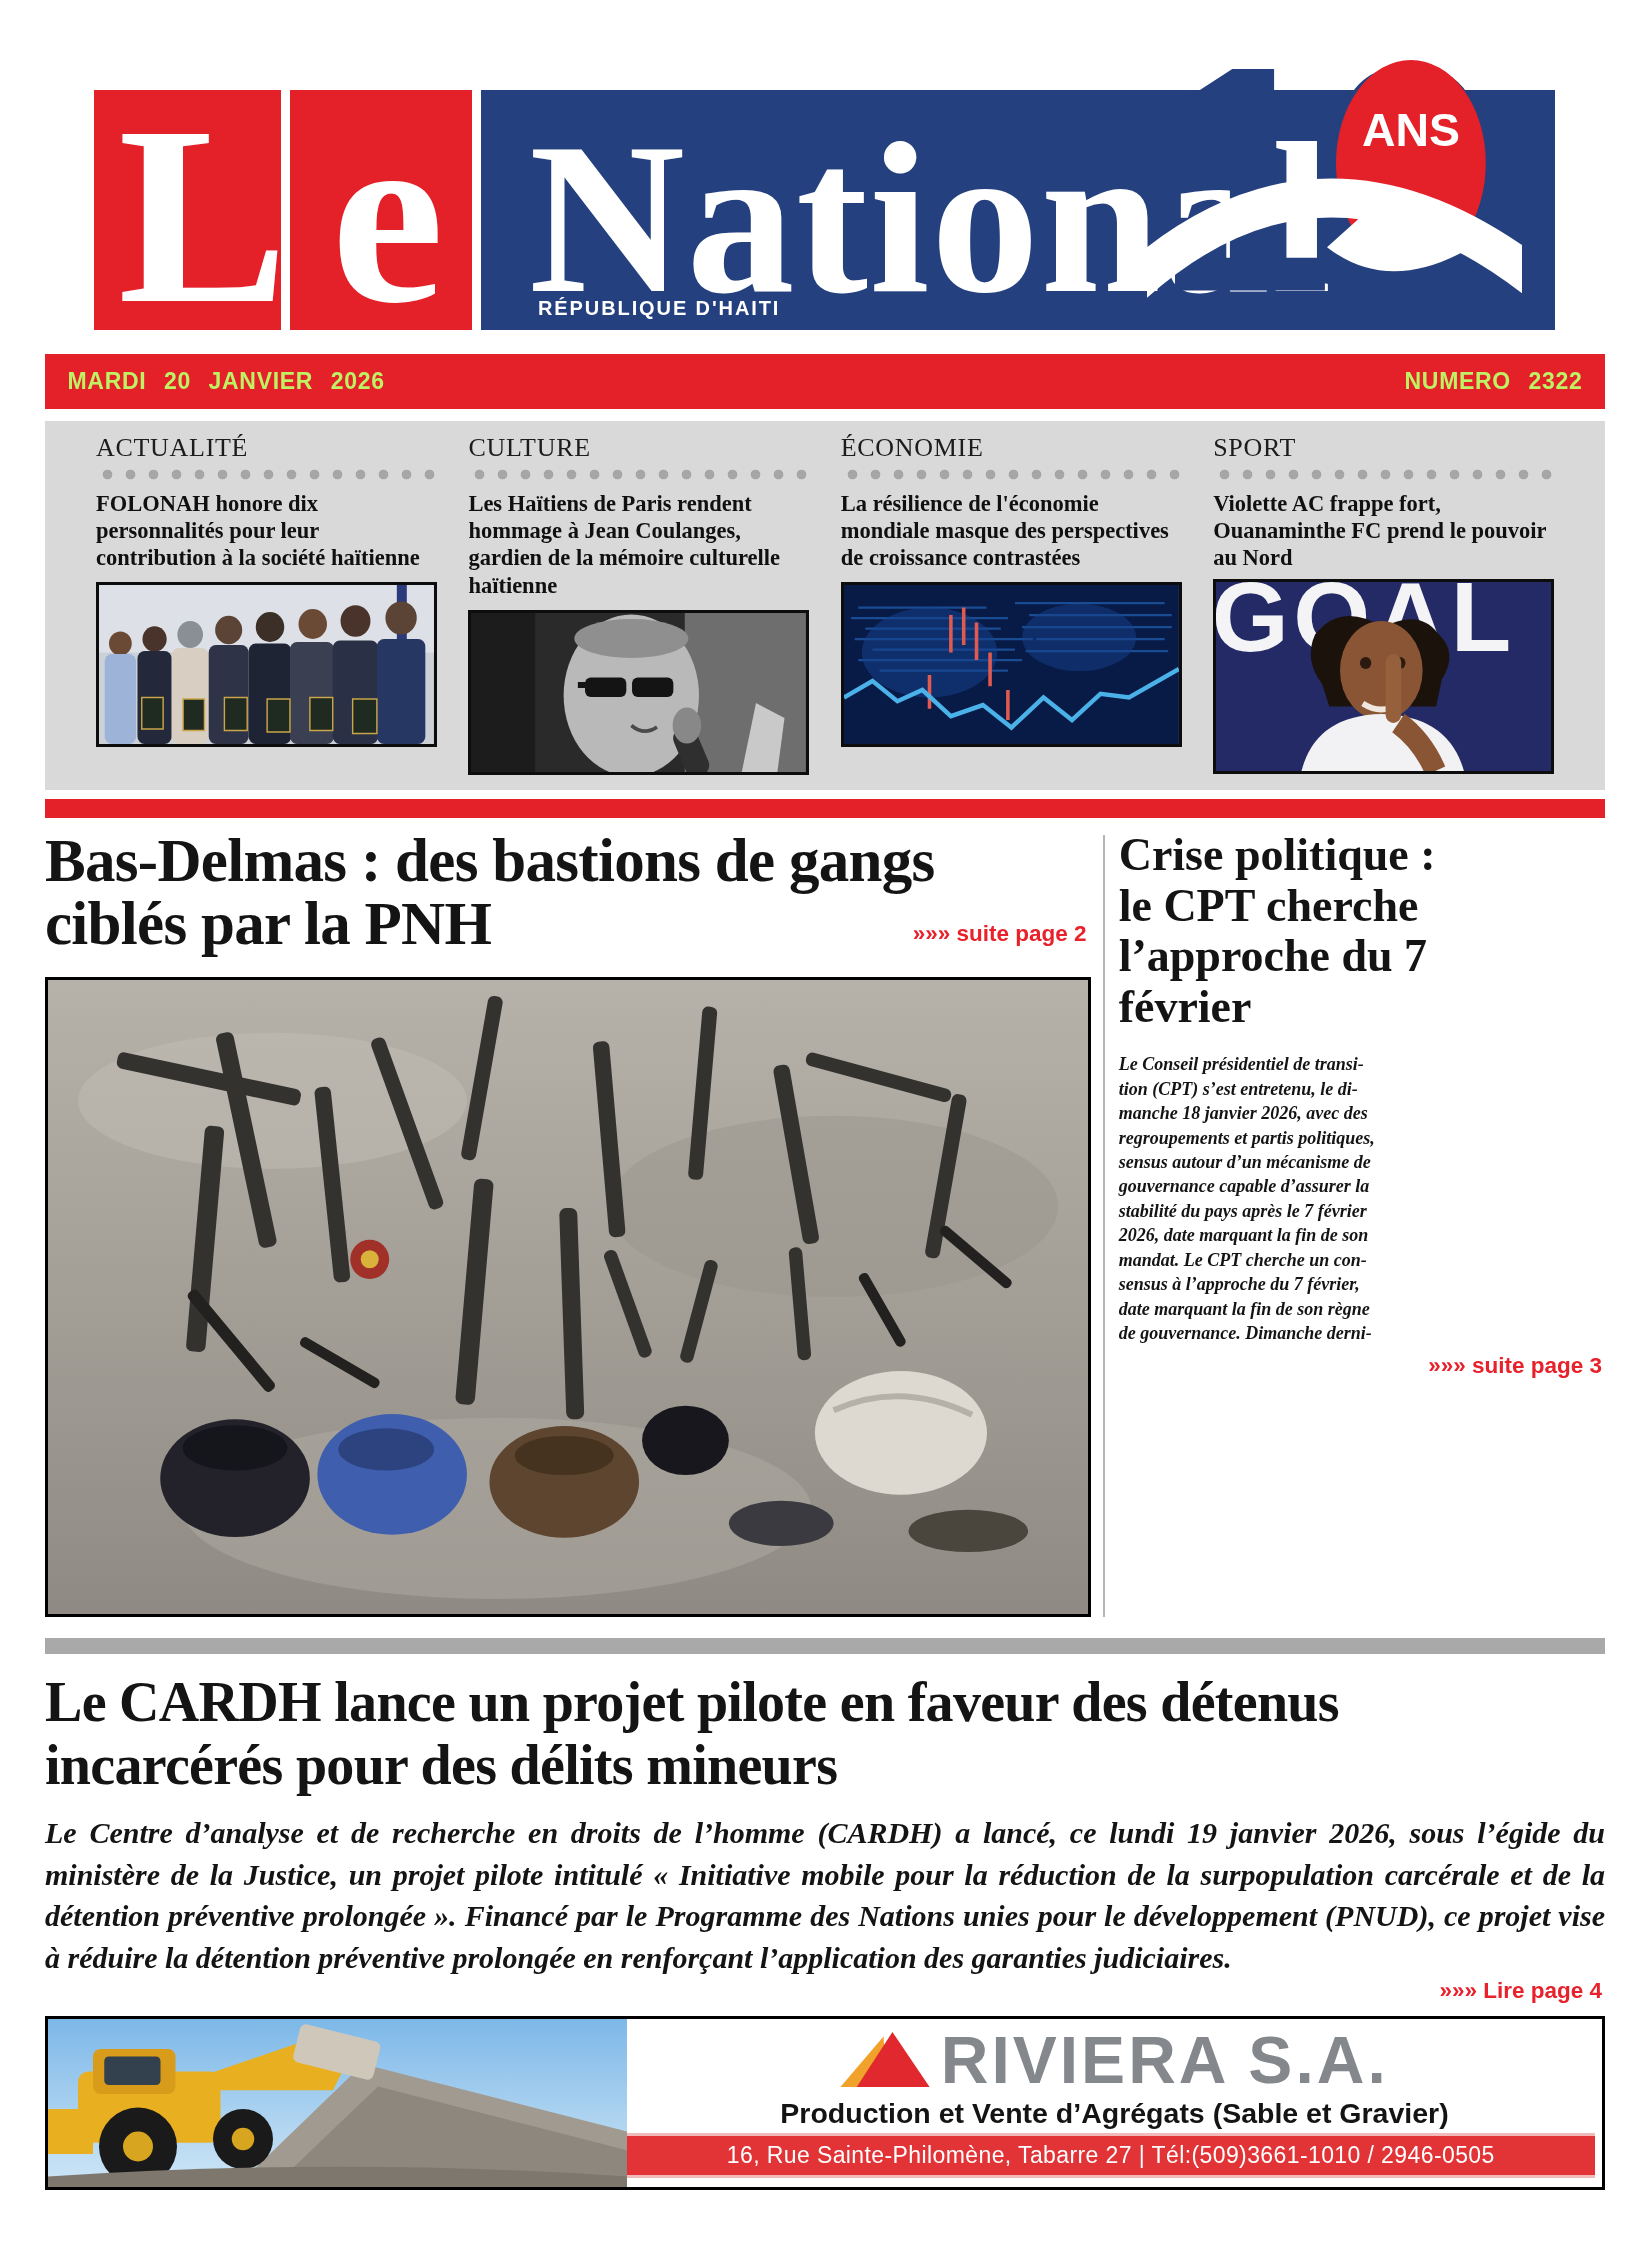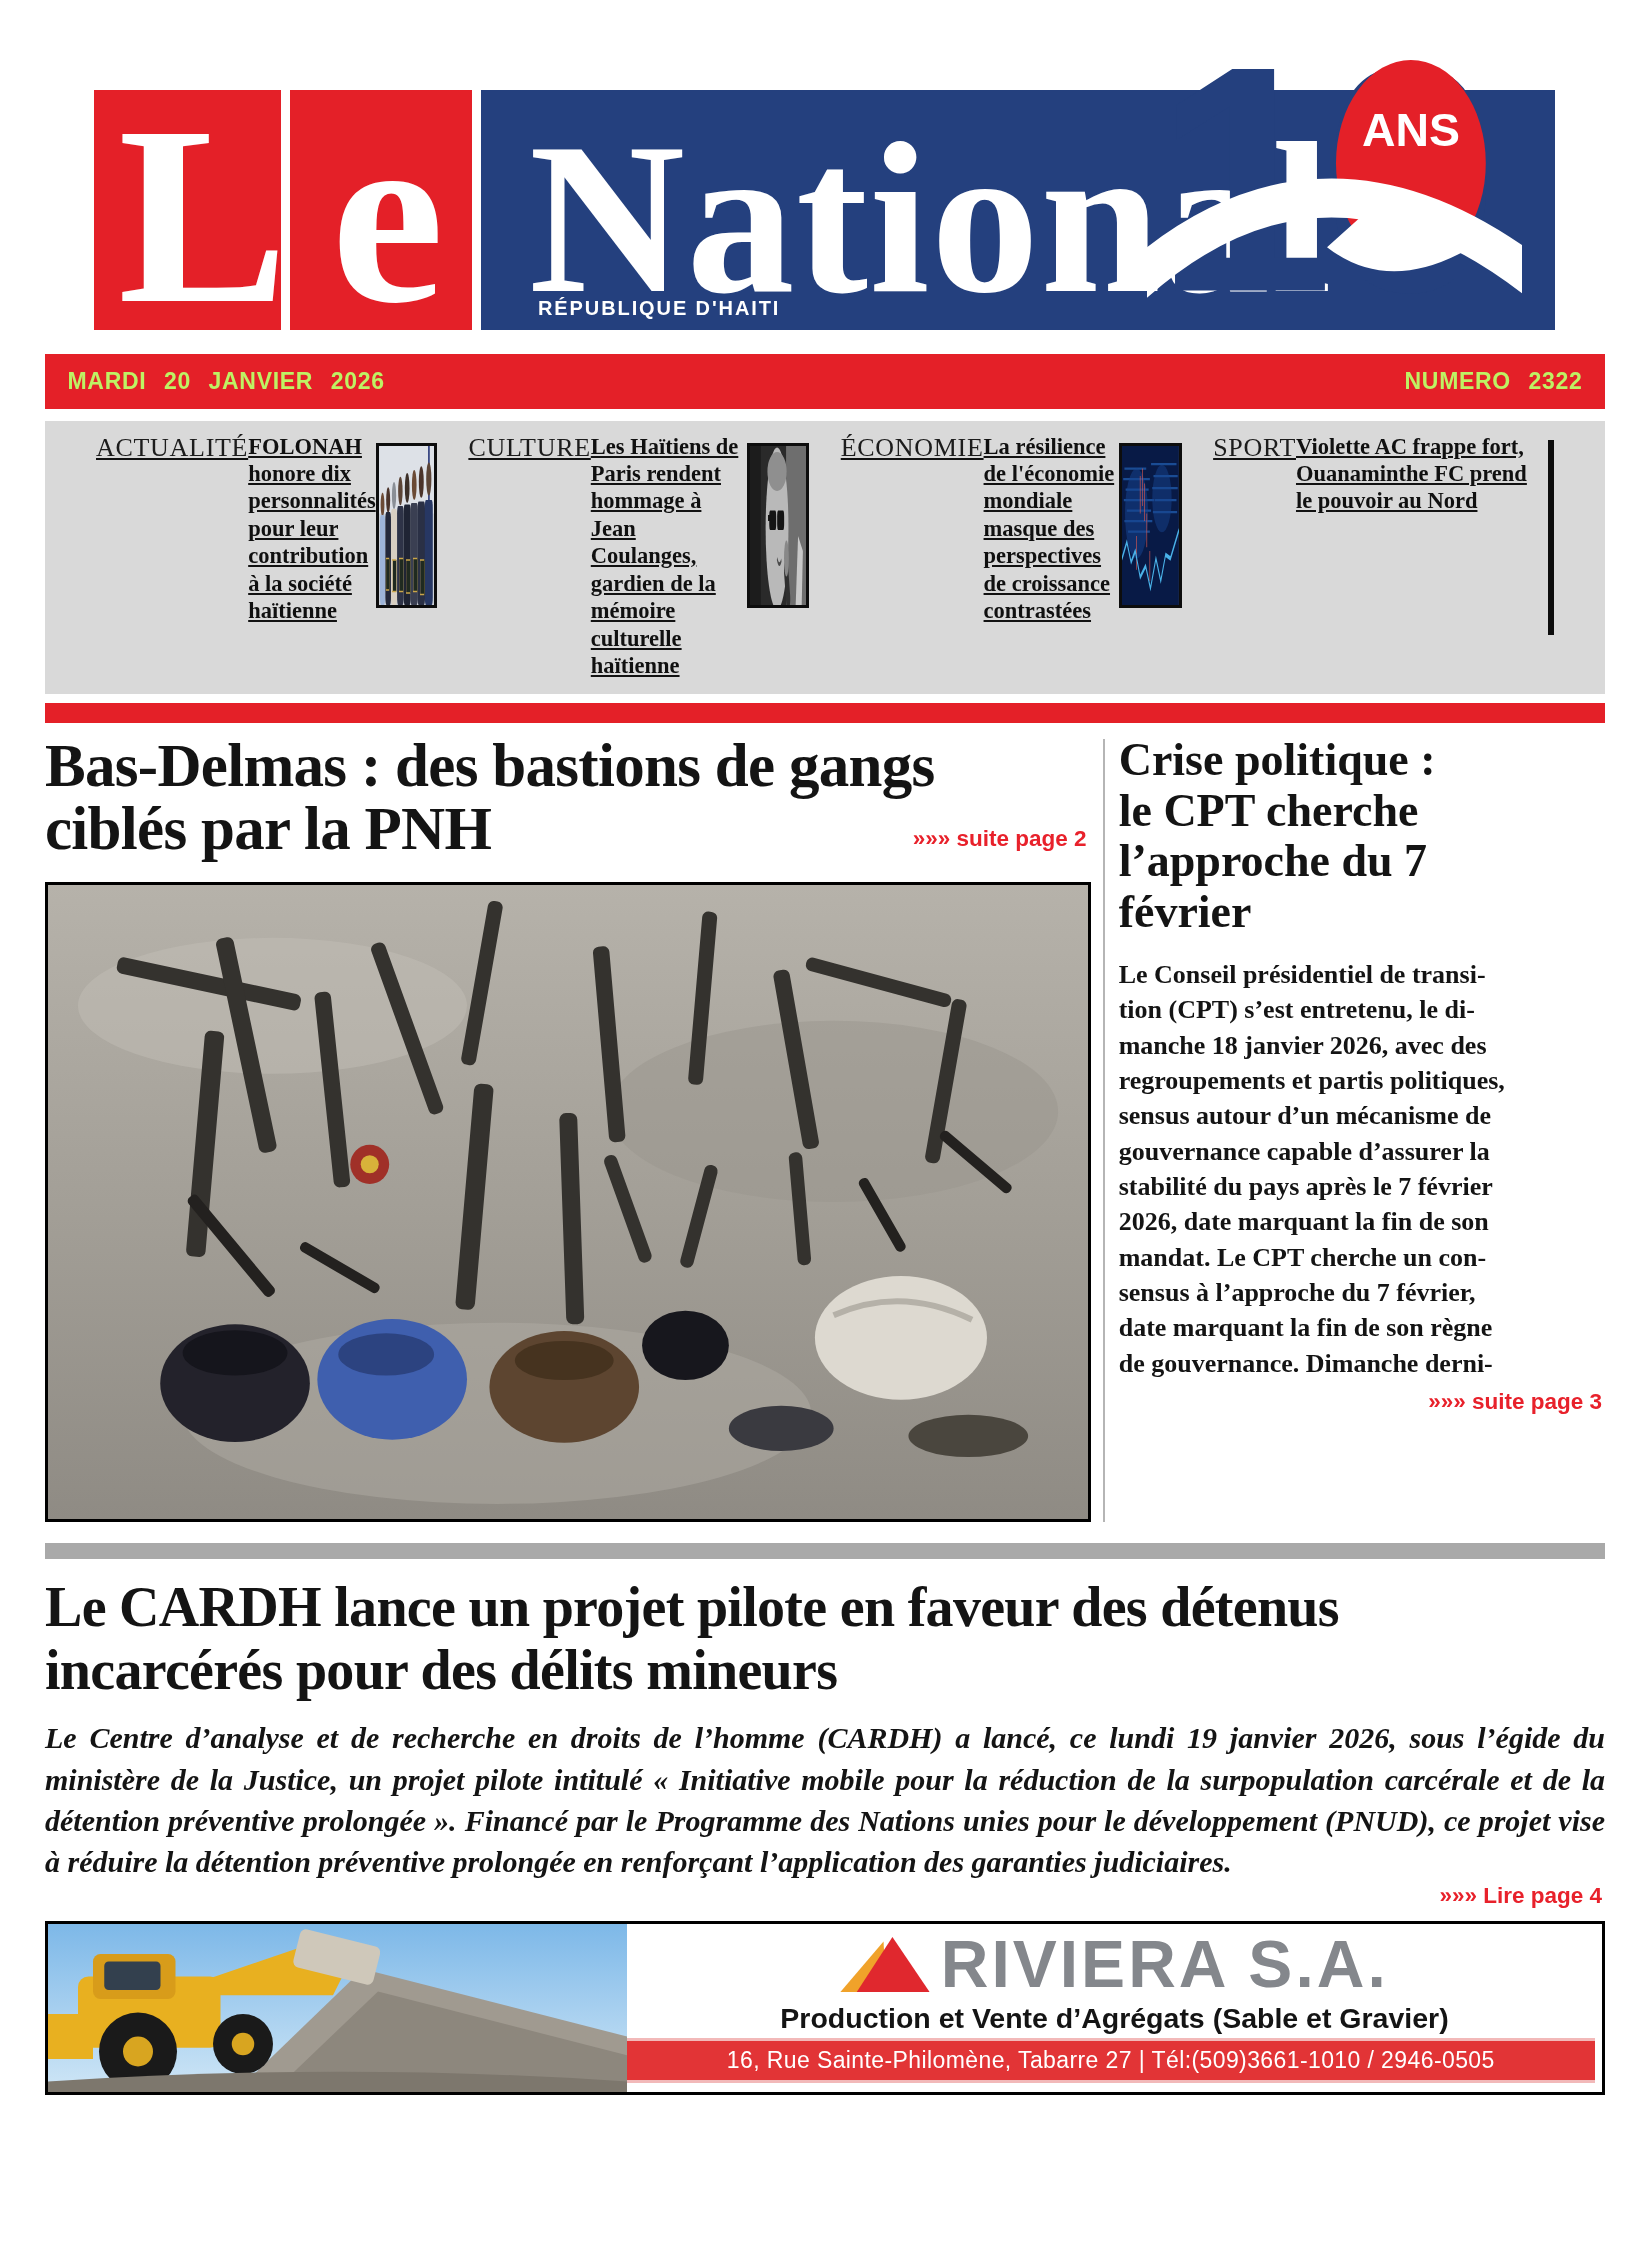--- a/index.html
+++ b/index.html
@@ -20,21 +20,21 @@
          letter-spacing:1.9px;z-index:4;}
   .mh-logo{position:absolute;left:1102px;top:0px;width:375px;height:352px;z-index:3;}
 
   
   .datebar{margin-top:10.5px;height:55px;background:var(--red);display:flex;align-items:center;
            justify-content:space-between;padding:0 22.5px;}
   .datebar span{color:#bef264;font-weight:bold;font-size:23px;letter-spacing:0.7px;word-spacing:10.5px;}
 
   
   .topstrip{margin-top:12px;background:#d9d9d9;padding:12px 51px 15px;display:flex;gap:31.5px;}
-  .tscol{flex:1;min-width:0;display:flex;text-decoration:underline;}
+  .tscol{flex:1;min-width:0;display:flex;flex-direction:column;}
   .tsname{font-family:"Liberation Serif","DejaVu Serif",serif;font-size:26px;color:#1c1c1c;letter-spacing:0.7px;}
   .tsdots{height:15px;margin:4.5px 0 7.5px;background-image:radial-gradient(circle,#a6a6a6 4.5px,transparent 5.2px);
           background-size:23px 15px;background-repeat:repeat-x;background-position:0 center;}
   .tshead{font-family:"Liberation Serif","DejaVu Serif",serif;font-weight:bold;font-size:22.5px;
           line-height:1.22;color:#101010;}
   .tsthumb{margin-top:10.5px;border:3px solid #0d0d0d;height:159px;position:relative;overflow:hidden;background:#888;}
   .tsthumb.tall{height:189px;margin-top:7.5px;}
   .tsthumb svg{display:block;width:100%;height:100%;}
   .goal-text{position:absolute;top:-22.5px;left:-4.5px;font-size:99px;font-weight:bold;color:#f4f4f6;
              letter-spacing:4.5px;font-family:"Liberation Sans",sans-serif;z-index:1;}
@@ -50,21 +50,21 @@
             font-size:61px;line-height:1.03;color:#141414;letter-spacing:-0.7px;}
   .suite{color:#e8212b;font-weight:bold;font-size:22.5px;font-family:"Liberation Sans",sans-serif;letter-spacing:0;}
   .leadhead .suite{position:absolute;right:4.5px;bottom:10.5px;}
   .leadphoto{margin-top:21px;height:634px;border:3.7px solid #000;background:#a8a49c;}
   .leadphoto svg{display:block;width:100%;height:100%;}
   .vdivider{width:2.2px;background:#b5b5b5;margin:4.5px 13.5px 0 12px;flex:none;}
   .rightcol{flex:1;min-width:0;}
   .crisehead{font-family:"Liberation Serif","DejaVu Serif",serif;font-weight:bold;font-size:46px;
              line-height:1.1;color:#141414;}
   .crisebody{margin-top:19.5px;font-family:"Liberation Serif","DejaVu Serif",serif;font-weight:bold;
-             font-size:26px;line-height:1.36;color:#141414;}
+             font-style:italic;font-size:18px;line-height:1.36;color:#141414;}
   .suiteline{text-align:right;margin-top:7.5px;padding-right:3px;}
 
   
   .graybar{margin-top:21px;height:16.5px;background:#a9a9a9;}
 
   
   .cardh{margin-top:16.5px;}
   .cardhhead{font-family:"Liberation Serif","DejaVu Serif",serif;font-weight:bold;font-size:56px;
              line-height:1.13;color:#141414;letter-spacing:-0.7px;}
   .cardhbody{margin-top:15px;font-family:"Liberation Serif","DejaVu Serif",serif;font-weight:bold;

